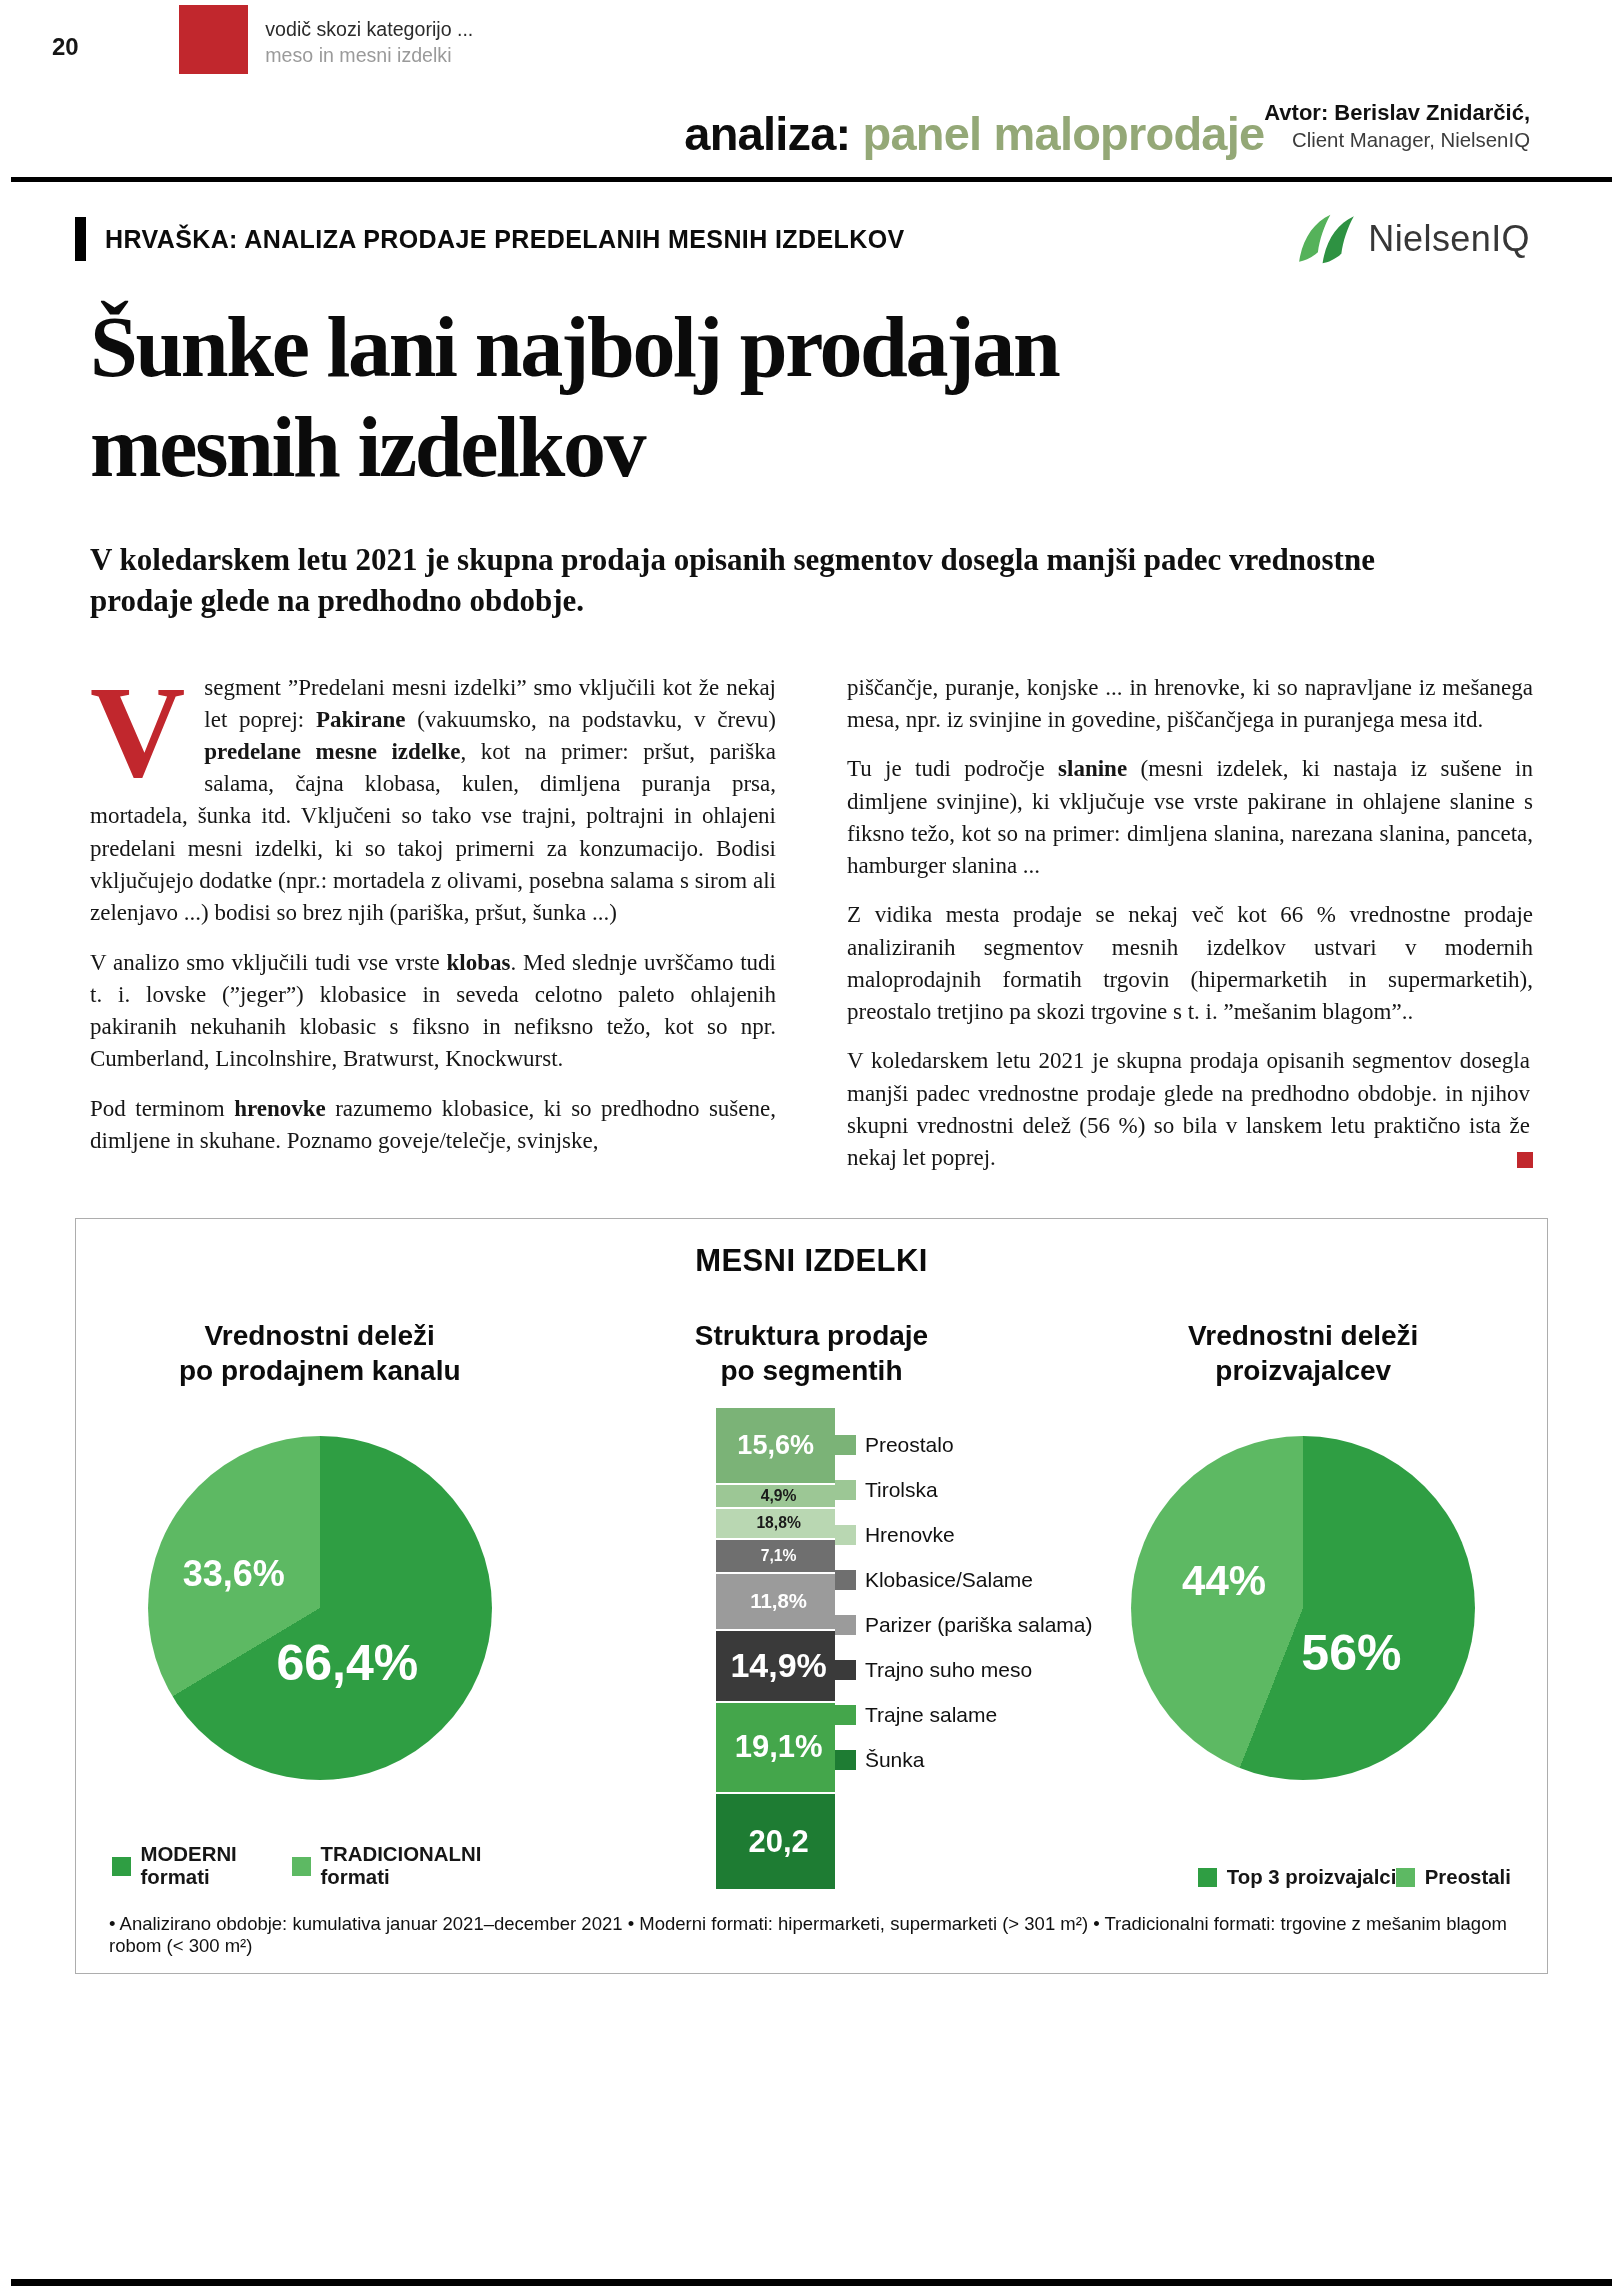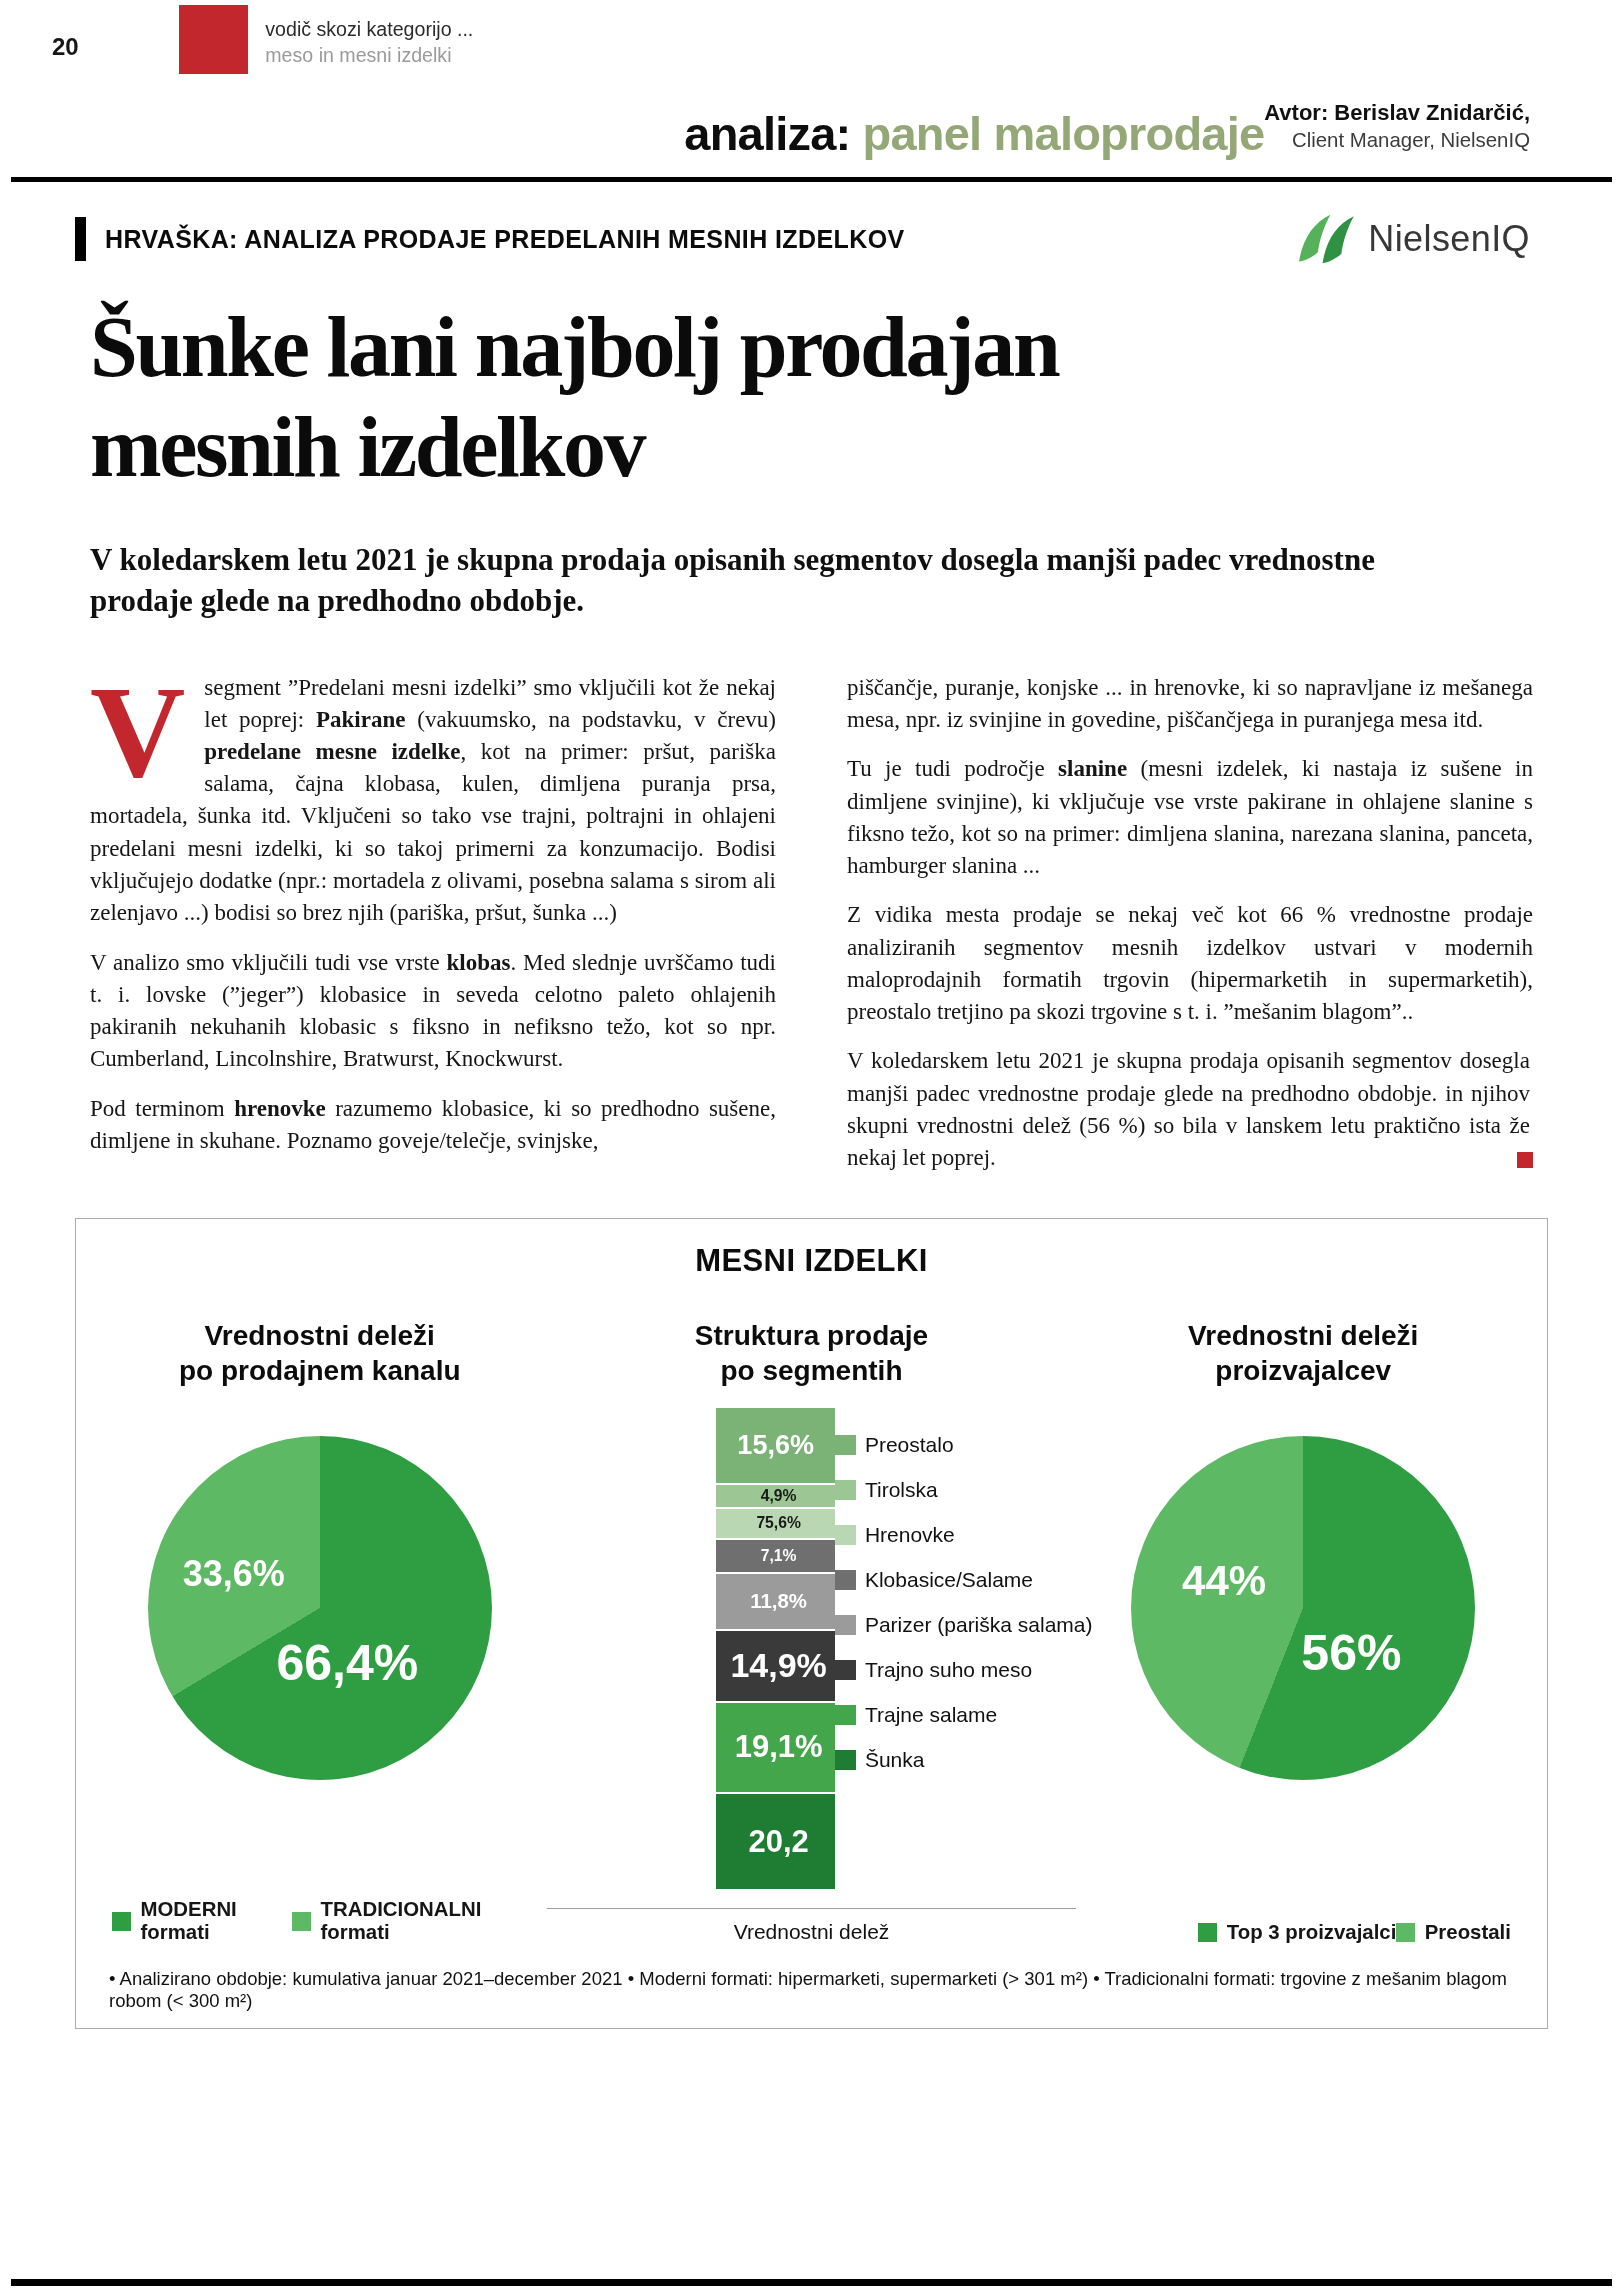--- a/index.html
+++ b/index.html
@@ -183,21 +183,21 @@
       </div>
       <div class="bar-flex">
         <div class="stack-bar">
             <div class="bar-seg" style="height: 15.5689%; background: rgb(123, 179, 119);">
               <span style="color: rgb(255, 255, 255); font-size: 27px;">15,6%</span>
             </div>
             <div class="bar-seg" style="height: 4.89022%; background: rgb(156, 199, 149);">
               <span style="color: rgb(26, 26, 26); font-size: 15.7px;">4,9%</span>
             </div>
             <div class="bar-seg" style="height: 6.58683%; background: rgb(185, 215, 178);">
-              <span style="color: rgb(26, 26, 26); font-size: 15.7px;">75,6%</span>
+              <span style="color: rgb(26, 26, 26); font-size: 15.7px;">18,8%</span>
             </div>
             <div class="bar-seg" style="height: 7.08583%; background: rgb(111, 111, 111);">
               <span style="color: rgb(255, 255, 255); font-size: 15.7px;">7,1%</span>
             </div>
             <div class="bar-seg" style="height: 11.7764%; background: rgb(155, 155, 155);">
               <span style="color: rgb(255, 255, 255); font-size: 20.4px;">11,8%</span>
             </div>
             <div class="bar-seg" style="height: 14.8703%; background: rgb(58, 58, 58);">
               <span style="color: rgb(255, 255, 255); font-size: 34px;">14,9%</span>
             </div>
@@ -236,21 +236,20 @@
             <div class="legend-item">
               <span class="legend-square" style="background: rgb(68, 166, 75);"></span>
               <span>Trajne salame</span>
             </div>
             <div class="legend-item">
               <span class="legend-square" style="background: rgb(30, 124, 51);"></span>
               <span>Šunka</span>
             </div>
           </div>
       </div>
-      <div class="bar-caption">Vrednostni delež</div>
     </div>
 
     <div class="chart-col cw-right">
       <div class="chart-title">
         <div>Vrednostni deleži</div>
         <div>proizvajalcev</div>
       </div>
       <div class="pie" id="pie-right" style="background: conic-gradient(rgb(47, 158, 67) 0deg, rgb(47, 158, 67) 201.6deg, rgb(93, 185, 99) 201.6deg, rgb(93, 185, 99) 360deg);">
         <span class="pie-label lab-big">56%</span>
         <span class="pie-label lab-small">44%</span>

